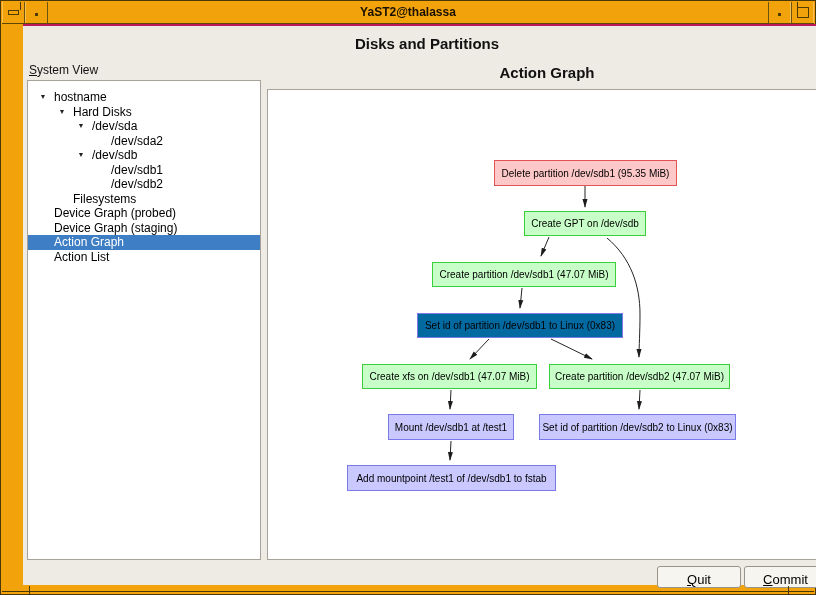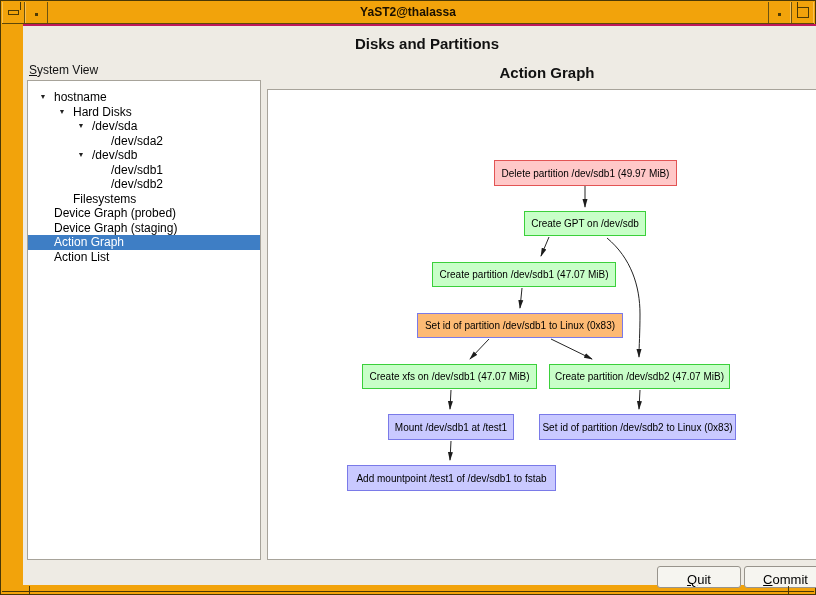--- a/index.html
+++ b/index.html
@@ -148,24 +148,24 @@
         <path d="M317,96 L317,117" class="edge" stroke="#242424" marker-end="url(#arrow)"></path>
             <path d="M281,147 L273,166" class="edge" stroke="#242424" marker-end="url(#arrow)"></path>
             <path d="M339,148 C363,168 372,196 372,224 C372,243 371,256 371,267" class="edge" stroke="#242424" marker-end="url(#arrow)"></path>
             <path d="M254,198 L252,218" class="edge" stroke="#242424" marker-end="url(#arrow)"></path>
             <path d="M221,249 L202,269" class="edge" stroke="#242424" marker-end="url(#arrow)"></path>
             <path d="M283,249 L324,269" class="edge" stroke="#242424" marker-end="url(#arrow)"></path>
             <path d="M183,300 L182,319" class="edge" stroke="#242424" marker-end="url(#arrow)"></path>
             <path d="M372,300 L371,319" class="edge" stroke="#242424" marker-end="url(#arrow)"></path>
             <path d="M183,351 L182,370" class="edge" stroke="#242424" marker-end="url(#arrow)"></path>
           </svg>
-      <div class="gnode" style="left: 226px; top: 70px; width: 183px; height: 26px; background: rgb(255, 200, 200); border-color: rgb(226, 84, 84);">Delete partition /dev/sdb1 (49.97 MiB)</div>
+      <div class="gnode" style="left: 226px; top: 70px; width: 183px; height: 26px; background: rgb(255, 200, 200); border-color: rgb(226, 84, 84);">Delete partition /dev/sdb1 (95.35 MiB)</div>
           <div class="gnode" style="left: 256px; top: 121px; width: 122px; height: 25px; background: rgb(200, 255, 200); border-color: rgb(59, 208, 59);">Create GPT on /dev/sdb</div>
           <div class="gnode" style="left: 164px; top: 172px; width: 184px; height: 25px; background: rgb(200, 255, 200); border-color: rgb(59, 208, 59);">Create partition /dev/sdb1 (47.07 MiB)</div>
-          <div class="gnode" style="left: 149px; top: 223px; width: 206px; height: 25px; background: #fdba74; border-color: rgb(122, 122, 232);">Set id of partition /dev/sdb1 to Linux (0x83)</div>
+          <div class="gnode" style="left: 149px; top: 223px; width: 206px; height: 25px; background: #0369a1; border-color: rgb(122, 122, 232);">Set id of partition /dev/sdb1 to Linux (0x83)</div>
           <div class="gnode" style="left: 94px; top: 274px; width: 175px; height: 25px; background: rgb(200, 255, 200); border-color: rgb(59, 208, 59);">Create xfs on /dev/sdb1 (47.07 MiB)</div>
           <div class="gnode" style="left: 281px; top: 274px; width: 181px; height: 25px; background: rgb(200, 255, 200); border-color: rgb(59, 208, 59);">Create partition /dev/sdb2 (47.07 MiB)</div>
           <div class="gnode" style="left: 120px; top: 324px; width: 126px; height: 26px; background: rgb(201, 201, 255); border-color: rgb(122, 122, 232);">Mount /dev/sdb1 at /test1</div>
           <div class="gnode" style="left: 271px; top: 324px; width: 197px; height: 26px; background: rgb(201, 201, 255); border-color: rgb(122, 122, 232);">Set id of partition /dev/sdb2 to Linux (0x83)</div>
           <div class="gnode" style="left: 79px; top: 375px; width: 209px; height: 26px; background: rgb(201, 201, 255); border-color: rgb(122, 122, 232);">Add mountpoint /test1 of /dev/sdb1 to fstab</div>
         </div>
     </div>
 
     <div class="pushbtn btn-quit">
       <span class="mn">Quit</span>

